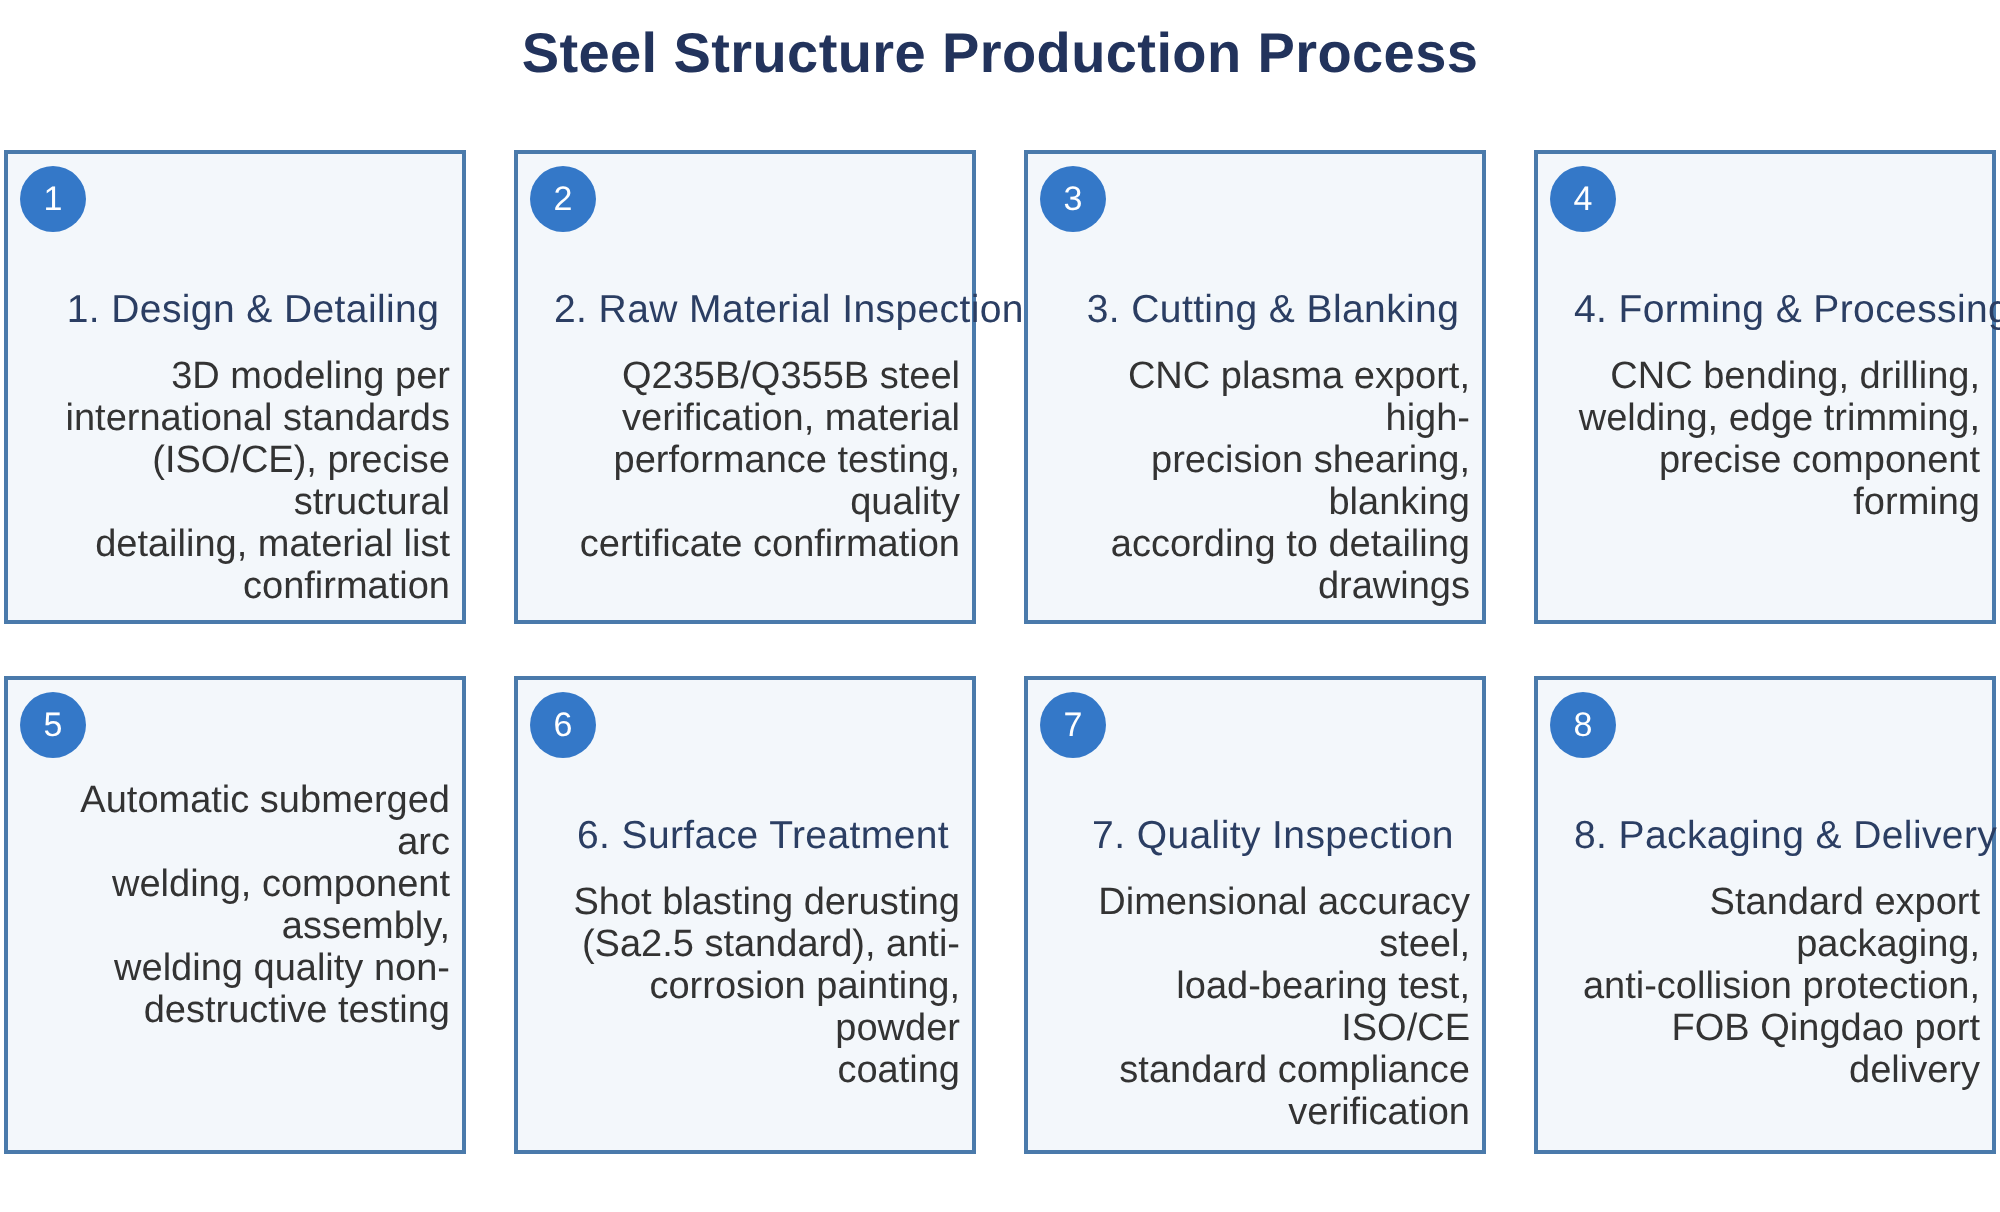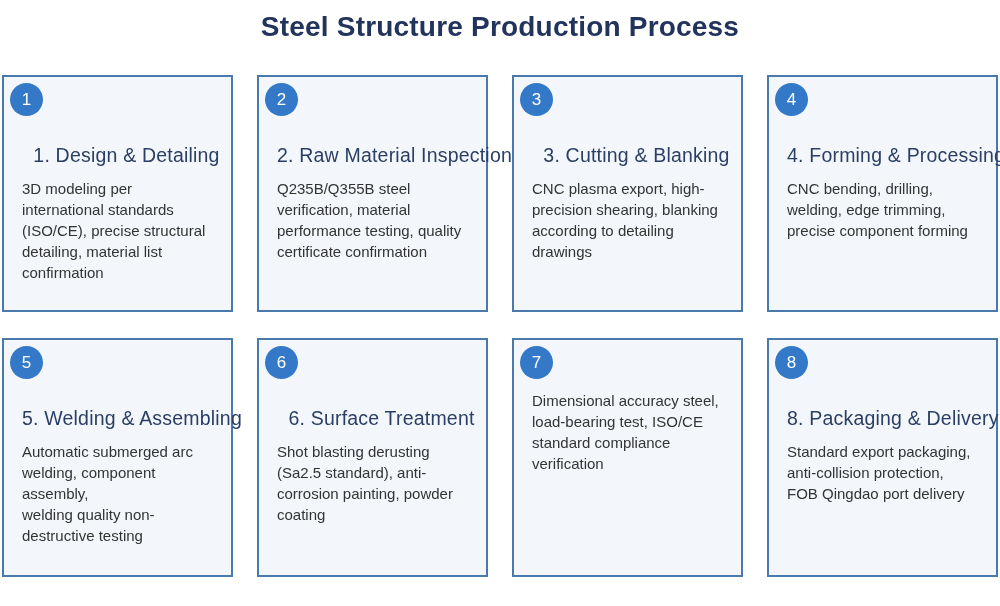--- a/index.html
+++ b/index.html
@@ -46,24 +46,25 @@
     margin: 28px 0 0 18px;
     font-size: 19.5px;
     font-weight: 500;
     color: #2b3e63;
     white-space: nowrap;
     letter-spacing: 0.2px;
     text-align: center;
   }
   .card-desc {
     margin: 11px 6px 0 18px;
-    font-size: 15px;
+    font-size: 19px;
     line-height: 21px;
     color: #333333;
     white-space: pre-line;
+    text-align: right;
   }
 </style>
 </head>
 <body>
 
 <h1 class="page-title">Steel Structure Production Process</h1>
 
 <div class="grid">
 
   <div class="card">
@@ -97,38 +98,38 @@
   <div class="card">
     <div class="badge">4</div>
     <div class="card-title">4. Forming &amp; Processing</div>
     <div class="card-desc">CNC bending, drilling,
 welding, edge trimming,
 precise component forming</div>
   </div>
 
   <div class="card">
     <div class="badge">5</div>
-    <div class="card-title">5. Welding &amp; Assembling</div>
     <div class="card-desc">Automatic submerged arc
 welding, component assembly,
 welding quality non-
 destructive testing</div>
   </div>
 
   <div class="card">
     <div class="badge">6</div>
     <div class="card-title">6. Surface Treatment</div>
     <div class="card-desc">Shot blasting derusting
 (Sa2.5 standard), anti-
 corrosion painting, powder
 coating</div>
   </div>
 
   <div class="card">
     <div class="badge">7</div>
+    <div class="card-title">7. Quality Inspection</div>
     <div class="card-desc">Dimensional accuracy steel,
 load-bearing test, ISO/CE
 standard compliance
 verification</div>
   </div>
 
   <div class="card">
     <div class="badge">8</div>
     <div class="card-title">8. Packaging &amp; Delivery</div>
     <div class="card-desc">Standard export packaging,

